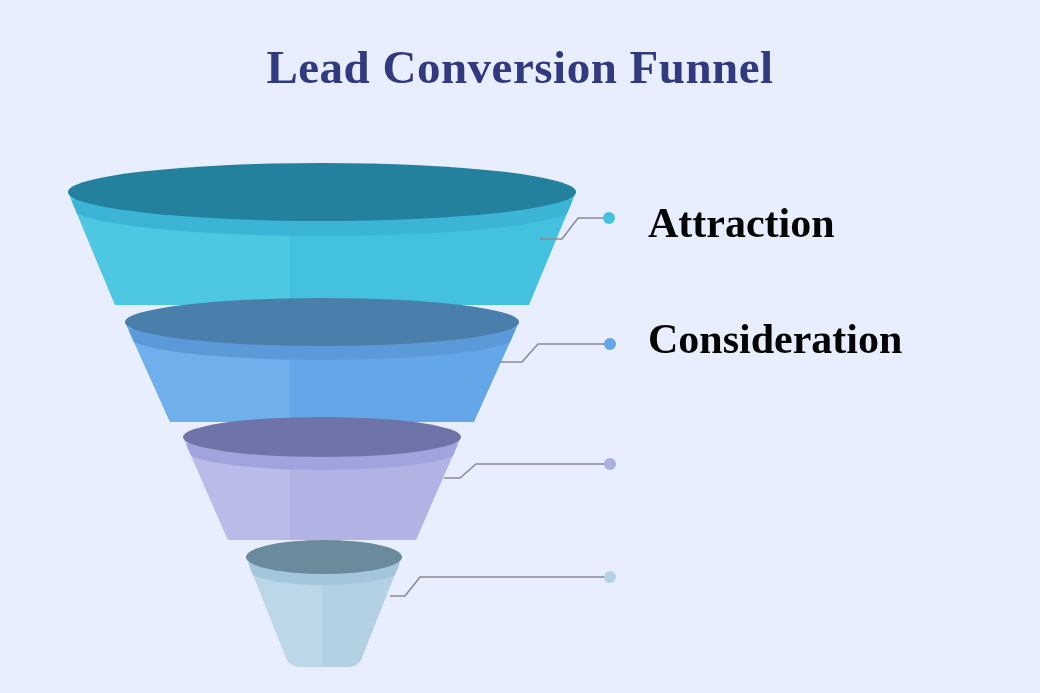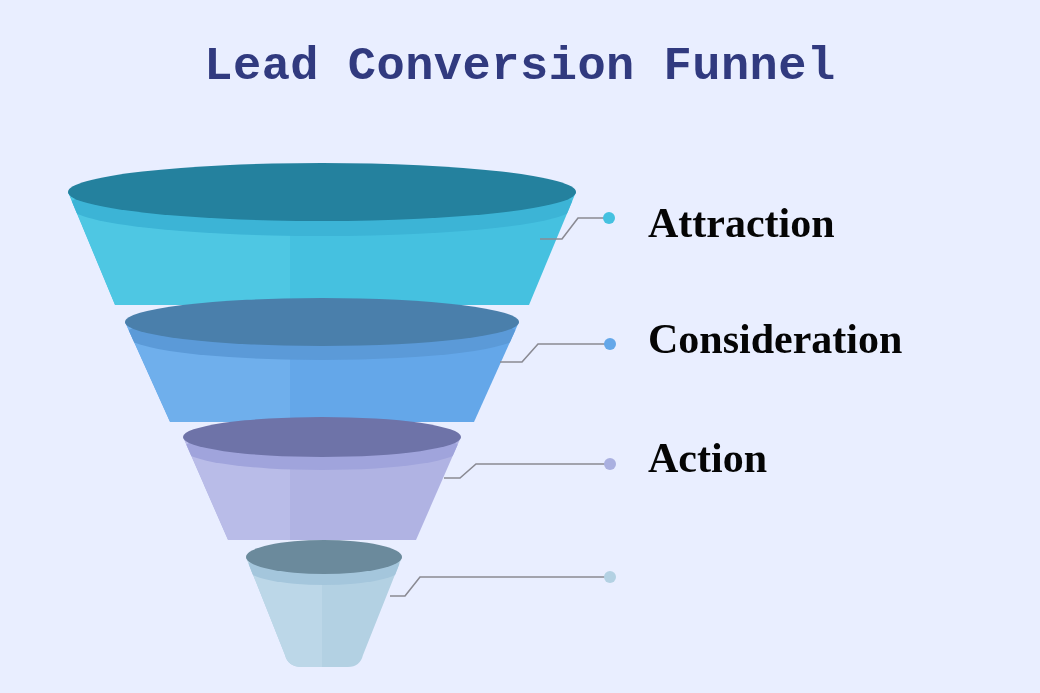--- a/index.html
+++ b/index.html
@@ -19,21 +19,21 @@
     width: 1040px;
     height: 693px;
     background: #e9eeff;
   }
   #title {
     position: absolute;
     left: 0;
     top: 40px;
     width: 1040px;
     text-align: center;
-    font-family: Liberation Mono, monospace;
+    font-family: Liberation Serif, serif;
     font-weight: bold;
     font-size: 47px;
     letter-spacing: 0.5px;
     color: #313a7f;
     white-space: nowrap;
   }
   #funnel-svg {
     position: absolute;
     left: 0;
     top: 0;
@@ -119,15 +119,14 @@
     <g>
       <circle cx="609" cy="218" r="6" fill="#45c1e0"></circle>
       <circle cx="610" cy="344" r="6" fill="#64a7e9"></circle>
       <circle cx="610" cy="464" r="6" fill="#aab0e0"></circle>
       <circle cx="610" cy="577" r="6" fill="#b3d1e3"></circle>
     </g>
   </svg>
 
   <div class="label" id="label-1">Consideration</div>
   <div class="label" id="label-0">Attraction</div>
-  <div class="label" id="label-2">Action</div>
 
 </div>
 
 </body></html>

